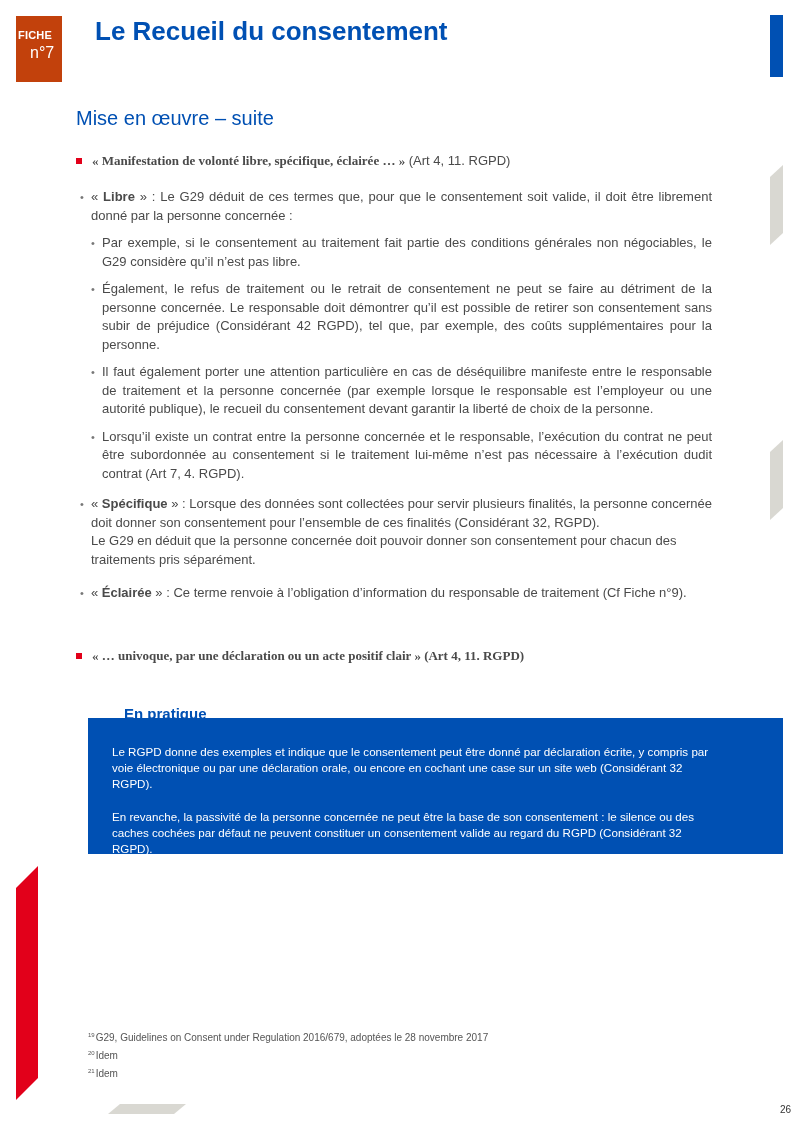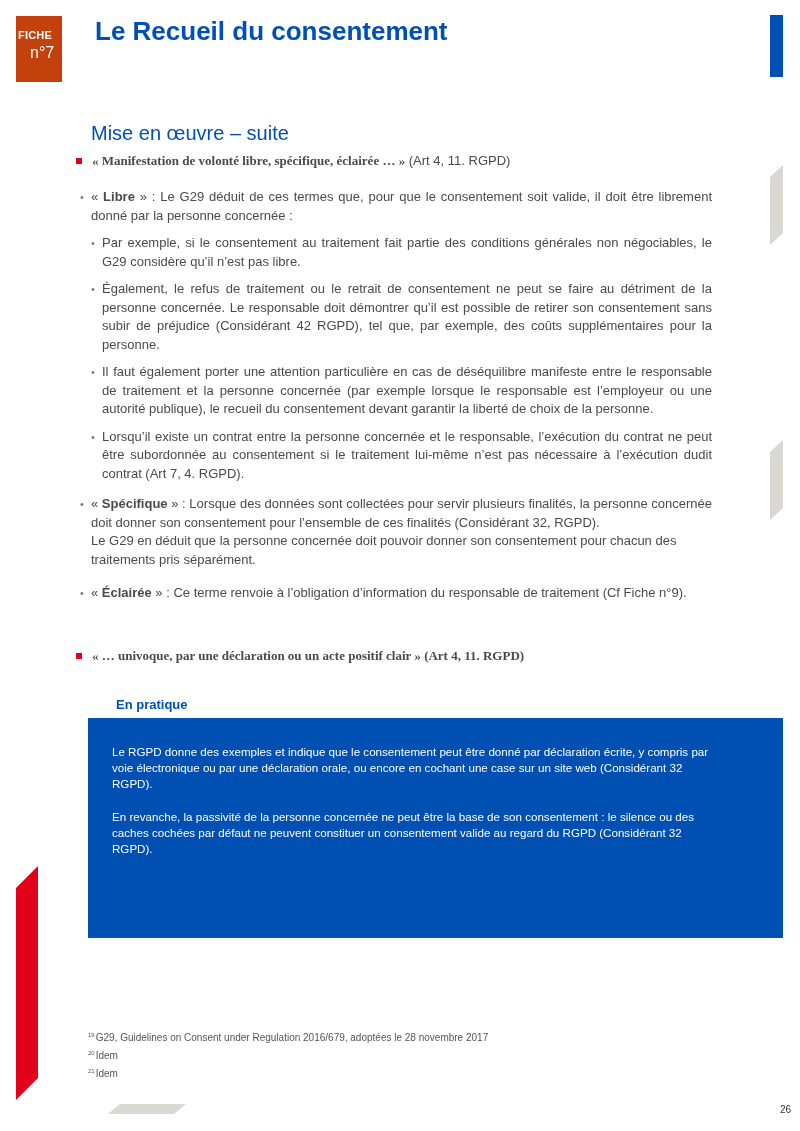--- a/index.html
+++ b/index.html
@@ -24,21 +24,21 @@
     font-size: 26px; font-weight: bold; color: #0050b3;
   }
   .right-blue-tab {
     position: absolute; left: 770px; top: 15px; width: 13px; height: 62px; background: #0050b3;
   }
   .grey-tab { position: absolute; left: 770px; width: 13px; height: 80px; }
   .red-stripe { position: absolute; left: 16px; top: 866px; width: 22px; height: 234px; }
   .bottom-grey { position: absolute; left: 108px; top: 1104px; width: 78px; height: 10px; }
 
   .section-title {
-    position: absolute; left: 76px; top: 107px; margin: 15px;
+    position: absolute; left: 76px; top: 107px; margin: 0;
     font-size: 20px; font-weight: normal; color: #0050b3;
   }
   .main-point {
     position: absolute; left: 76px; font-size: 13px; color: #4a4a4a;
   }
   .main-point .sq {
     display: inline-block; width: 6px; height: 6px; background: #e2001a; margin-right: 10px; vertical-align: 1px;
   }
   .main-point b { color: #4a4a4a; font-family: Liberation Serif, serif; }
 
@@ -52,25 +52,25 @@
   .sub-bullet { position: relative; padding-left: 22px; text-align: justify; margin: 0; }
   .sub-bullet::before {
     content: "•"; position: absolute; left: 11px; top: 0; color: #777; font-size: 11px;
   }
   .gap-s { height: 9px; }
   .gap-m { height: 12px; }
   .b { font-weight: bold; }
   .continuation { padding-left: 11px; margin: 0; }
 
   .practice-title {
-    position: absolute; left: 112px; top: 693px; margin: 4px;
-    font-size: 13px; font-weight: bold; color: #0050b3;
+    position: absolute; left: 112px; top: 693px; margin: 12px;
+    font-size: 15px; font-weight: bold; color: #0050b3;
   }
   .practice-box {
-    position: absolute; left: 88px; top: 718px; width: 695px; height: 220px;
+    position: absolute; left: 88px; top: 718px; width: 695px; height: 136px;
     background: #0050b3; color: #ffffff;
   }
   .practice-box p {
     position: absolute; left: 24px; width: 610px; margin: 0;
     font-size: 11.6px; line-height: 16px;
   }
   .footnotes { position: absolute; left: 88px; top: 1032px; font-size: 10px; color: #555; }
   .footnotes div { margin-bottom: 7px; }
   .footnotes sup { font-size: 6px; vertical-align: 4px; margin-right: 1px; }
   .page-number { position: absolute; left: 780px; top: 1104px; font-size: 10px; color: #333; }

